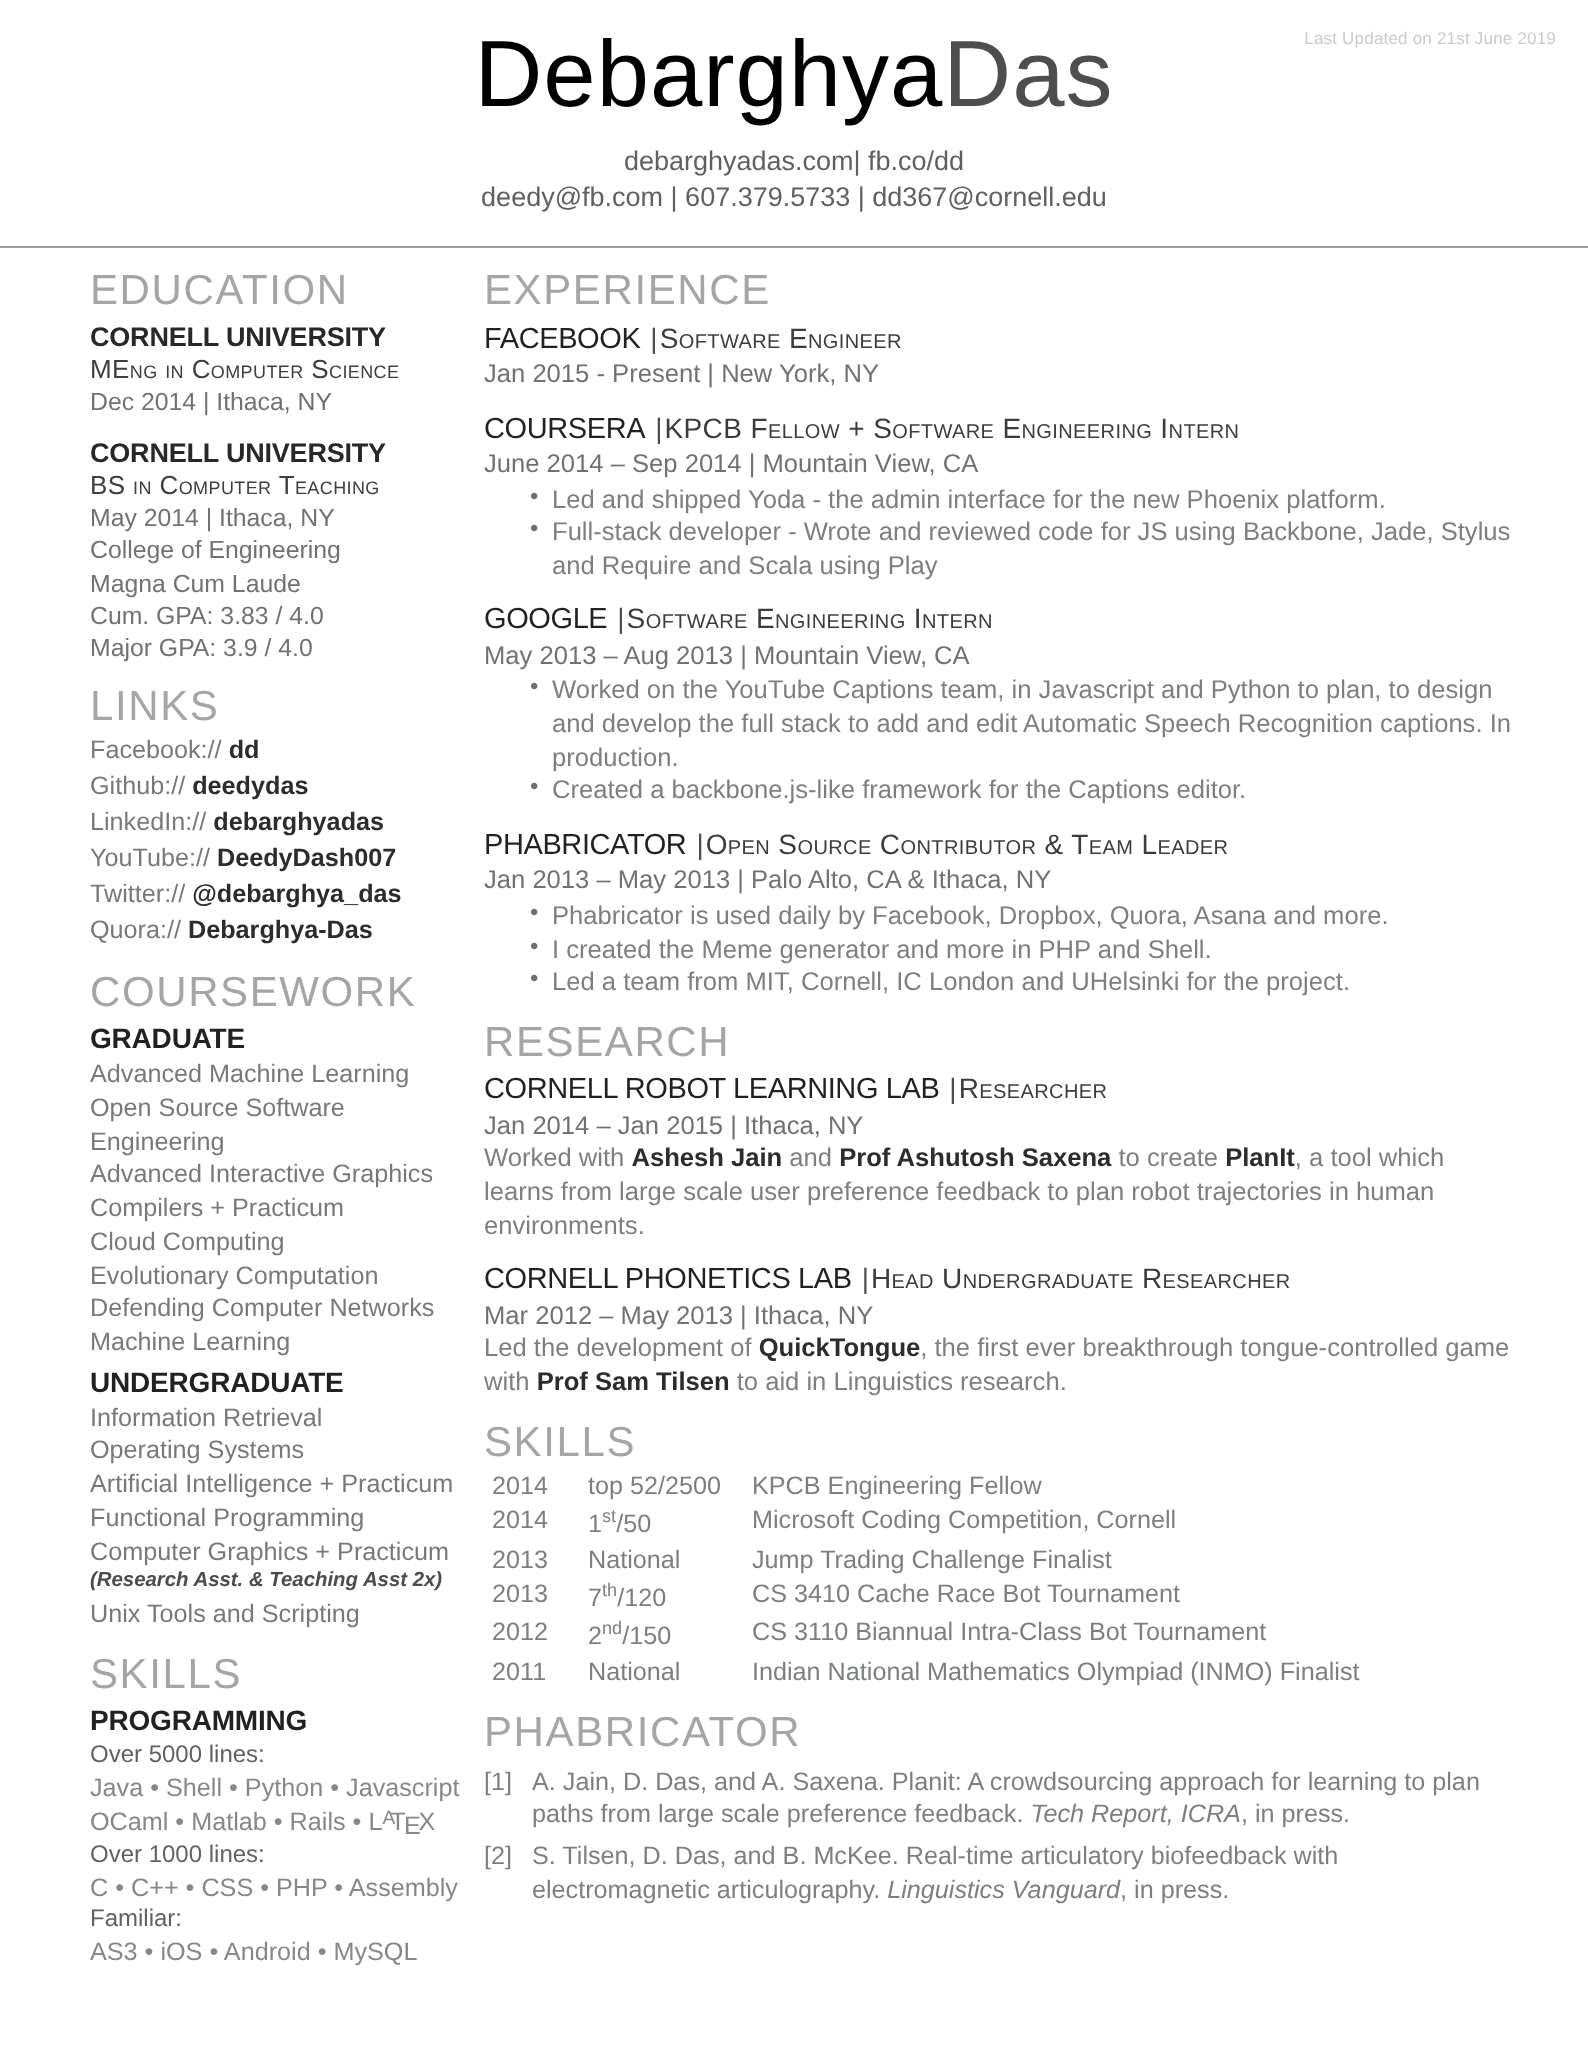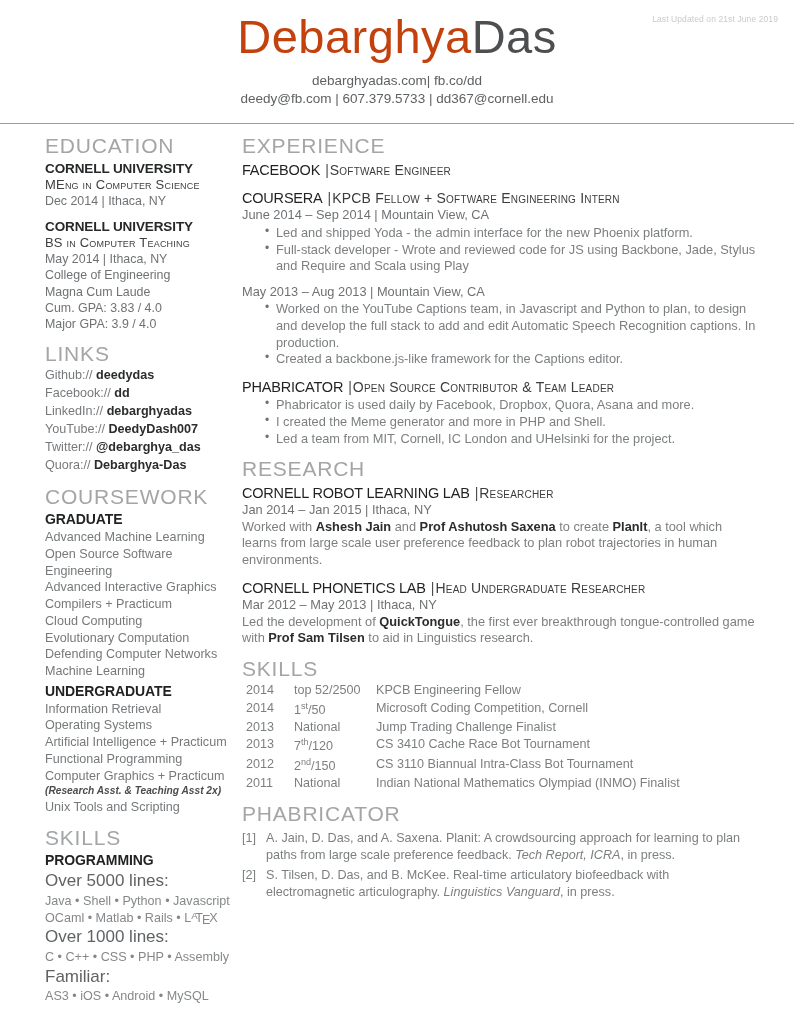--- a/index.html
+++ b/index.html
@@ -38,21 +38,21 @@
     letter-spacing: .1px;
   }
   .name-line {
     text-align: center;
     padding-top: 13px;
     line-height: 1;
     white-space: nowrap;
   }
   .name-first {
     font-size: 47px;
-    color: #c2410c;
+    color: #000000;
     font-weight: 300;
     letter-spacing: .5px;
   }
   .name-last {
     font-size: 47px;
     color: #4c4e50;
     font-weight: 400;
     letter-spacing: .5px;
   }
   .contact {
@@ -137,21 +137,21 @@
     line-height: 1.33;
   }
   .course.note {
     font-size: 10.2px;
     font-weight: bold;
     font-style: italic;
     color: #4a4c4e;
     line-height: 1.45;
   }
   .skill-label {
-    font-size: 17px;
+    font-size: 12px;
     color: #5f6264;
     line-height: 1.33;
   }
   .skill-list {
     font-size: 12.6px;
     color: #85888a;
     line-height: 1.33;
   }
   .latex { white-space: nowrap; }
   .latex .a {
@@ -280,22 +280,22 @@
             <div class="meta">May 2014 | Ithaca, NY</div>
             <div class="meta">College of Engineering</div>
             <div class="meta">Magna Cum Laude</div>
             <div class="meta">Cum. GPA: 3.83 / 4.0</div>
             <div class="meta">Major GPA: 3.9 / 4.0</div>
           </div>
         </div>
 
       <div class="sec-title">LINKS</div>
       <div id="links-list">
+          <div class="link-row">Facebook:// <b>dd</b></div>
           <div class="link-row">Github:// <b>deedydas</b></div>
-          <div class="link-row">Facebook:// <b>dd</b></div>
           <div class="link-row">LinkedIn:// <b>debarghyadas</b></div>
           <div class="link-row">YouTube:// <b>DeedyDash007</b></div>
           <div class="link-row">Twitter:// <b>@debarghya_das</b></div>
           <div class="link-row">Quora:// <b>Debarghya-Das</b></div>
         </div>
 
       <div class="sec-title">COURSEWORK</div>
       <div class="sub-head">GRADUATE</div>
       <div id="grad-courses">
           <div class="course">Advanced Machine Learning</div>
@@ -331,38 +331,41 @@
         </div>
 
     </div>
 
     <div class="col-right">
 
       <div class="sec-title">EXPERIENCE</div>
       <div id="experience-list">
           <div class="job">
             <div class="job-head"><span class="job-org">FACEBOOK</span><span class="job-sep">|</span><span class="job-role">Software Engineer</span></div>
+            <div class="job-meta">Jan 2015 - Present | New York, NY</div>
           </div>
           <div class="job">
             <div class="job-head"><span class="job-org">COURSERA</span><span class="job-sep">|</span><span class="job-role">KPCB Fellow + Software Engineering Intern</span></div>
             <div class="job-meta">June 2014 – Sep 2014 | Mountain View, CA</div>
             <ul class="bullets">
               <li>Led and shipped Yoda - the admin interface for the new Phoenix platform.</li>
               <li>Full-stack developer - Wrote and reviewed code for JS using Backbone, Jade, Stylus and Require and Scala using Play</li>
             </ul>
           </div>
           <div class="job">
+            <div class="job-head"><span class="job-org">GOOGLE</span><span class="job-sep">|</span><span class="job-role">Software Engineering Intern</span></div>
             <div class="job-meta">May 2013 – Aug 2013 | Mountain View, CA</div>
             <ul class="bullets">
               <li>Worked on the YouTube Captions team, in Javascript and Python to plan, to design and develop the full stack to add and edit Automatic Speech Recognition captions. In production.</li>
               <li>Created a backbone.js-like framework for the Captions editor.</li>
             </ul>
           </div>
           <div class="job">
             <div class="job-head"><span class="job-org">PHABRICATOR</span><span class="job-sep">|</span><span class="job-role">Open Source Contributor &amp; Team Leader</span></div>
+            <div class="job-meta">Jan 2013 – May 2013 | Palo Alto, CA &amp; Ithaca, NY</div>
             <ul class="bullets">
               <li>Phabricator is used daily by Facebook, Dropbox, Quora, Asana and more.</li>
               <li>I created the Meme generator and more in PHP and Shell.</li>
               <li>Led a team from MIT, Cornell, IC London and UHelsinki for the project.</li>
             </ul>
           </div>
         </div>
 
       <div class="sec-title">RESEARCH</div>
       <div id="research-list">

